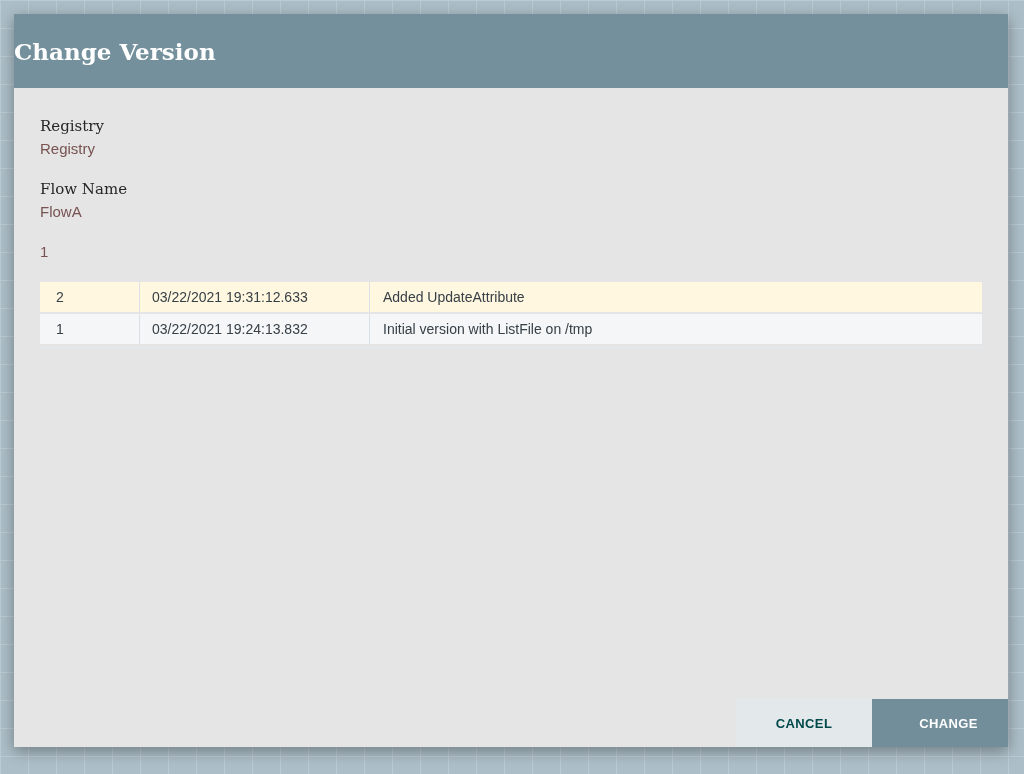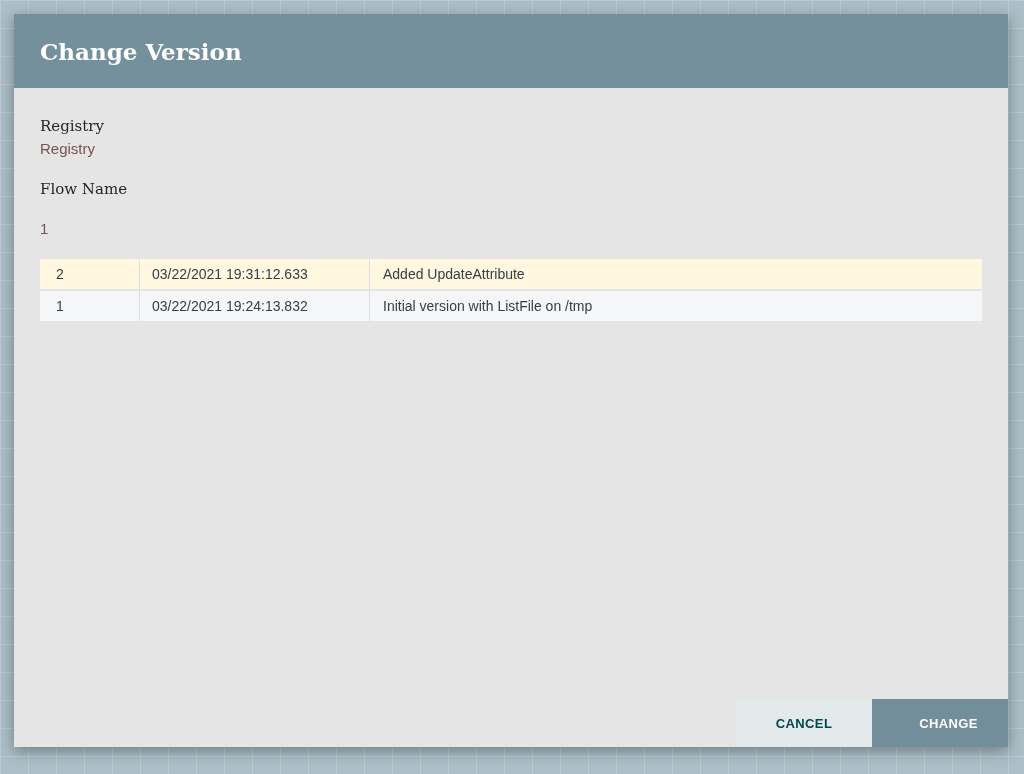--- a/index.html
+++ b/index.html
@@ -22,21 +22,20 @@
     width:994px; height:733px;
     background:#ffffff;
     box-shadow:0 4px 14px rgba(0,0,0,0.35);
   }
 
   .dialog-header {
     height:74px;
     background:#74909c;
     display:flex;
     align-items:center;
-    padding-left:26px;
   }
   .dialog-title {
     font-family:"DejaVu Serif", serif;
     font-weight:bold;
     font-size:23px;
     color:#ffffff;
   }
 
   .dialog-body {
     position:relative;
@@ -145,20 +144,21 @@
     <div class="dialog-body">
 
       <div class="field">
         <div class="field-label">Registry</div>
         <div class="field-value">Registry</div>
       </div>
 
 
       <div class="field">
         <div class="field-label">Flow Name</div>
+        <div class="field-value">FlowA</div>
       </div>
 
       <div class="field">
         <div class="field-value">1</div>
       </div>
 
       <div class="version-table">
 
         <div class="table-row highlighted">
           <div class="td td-version">2</div>

